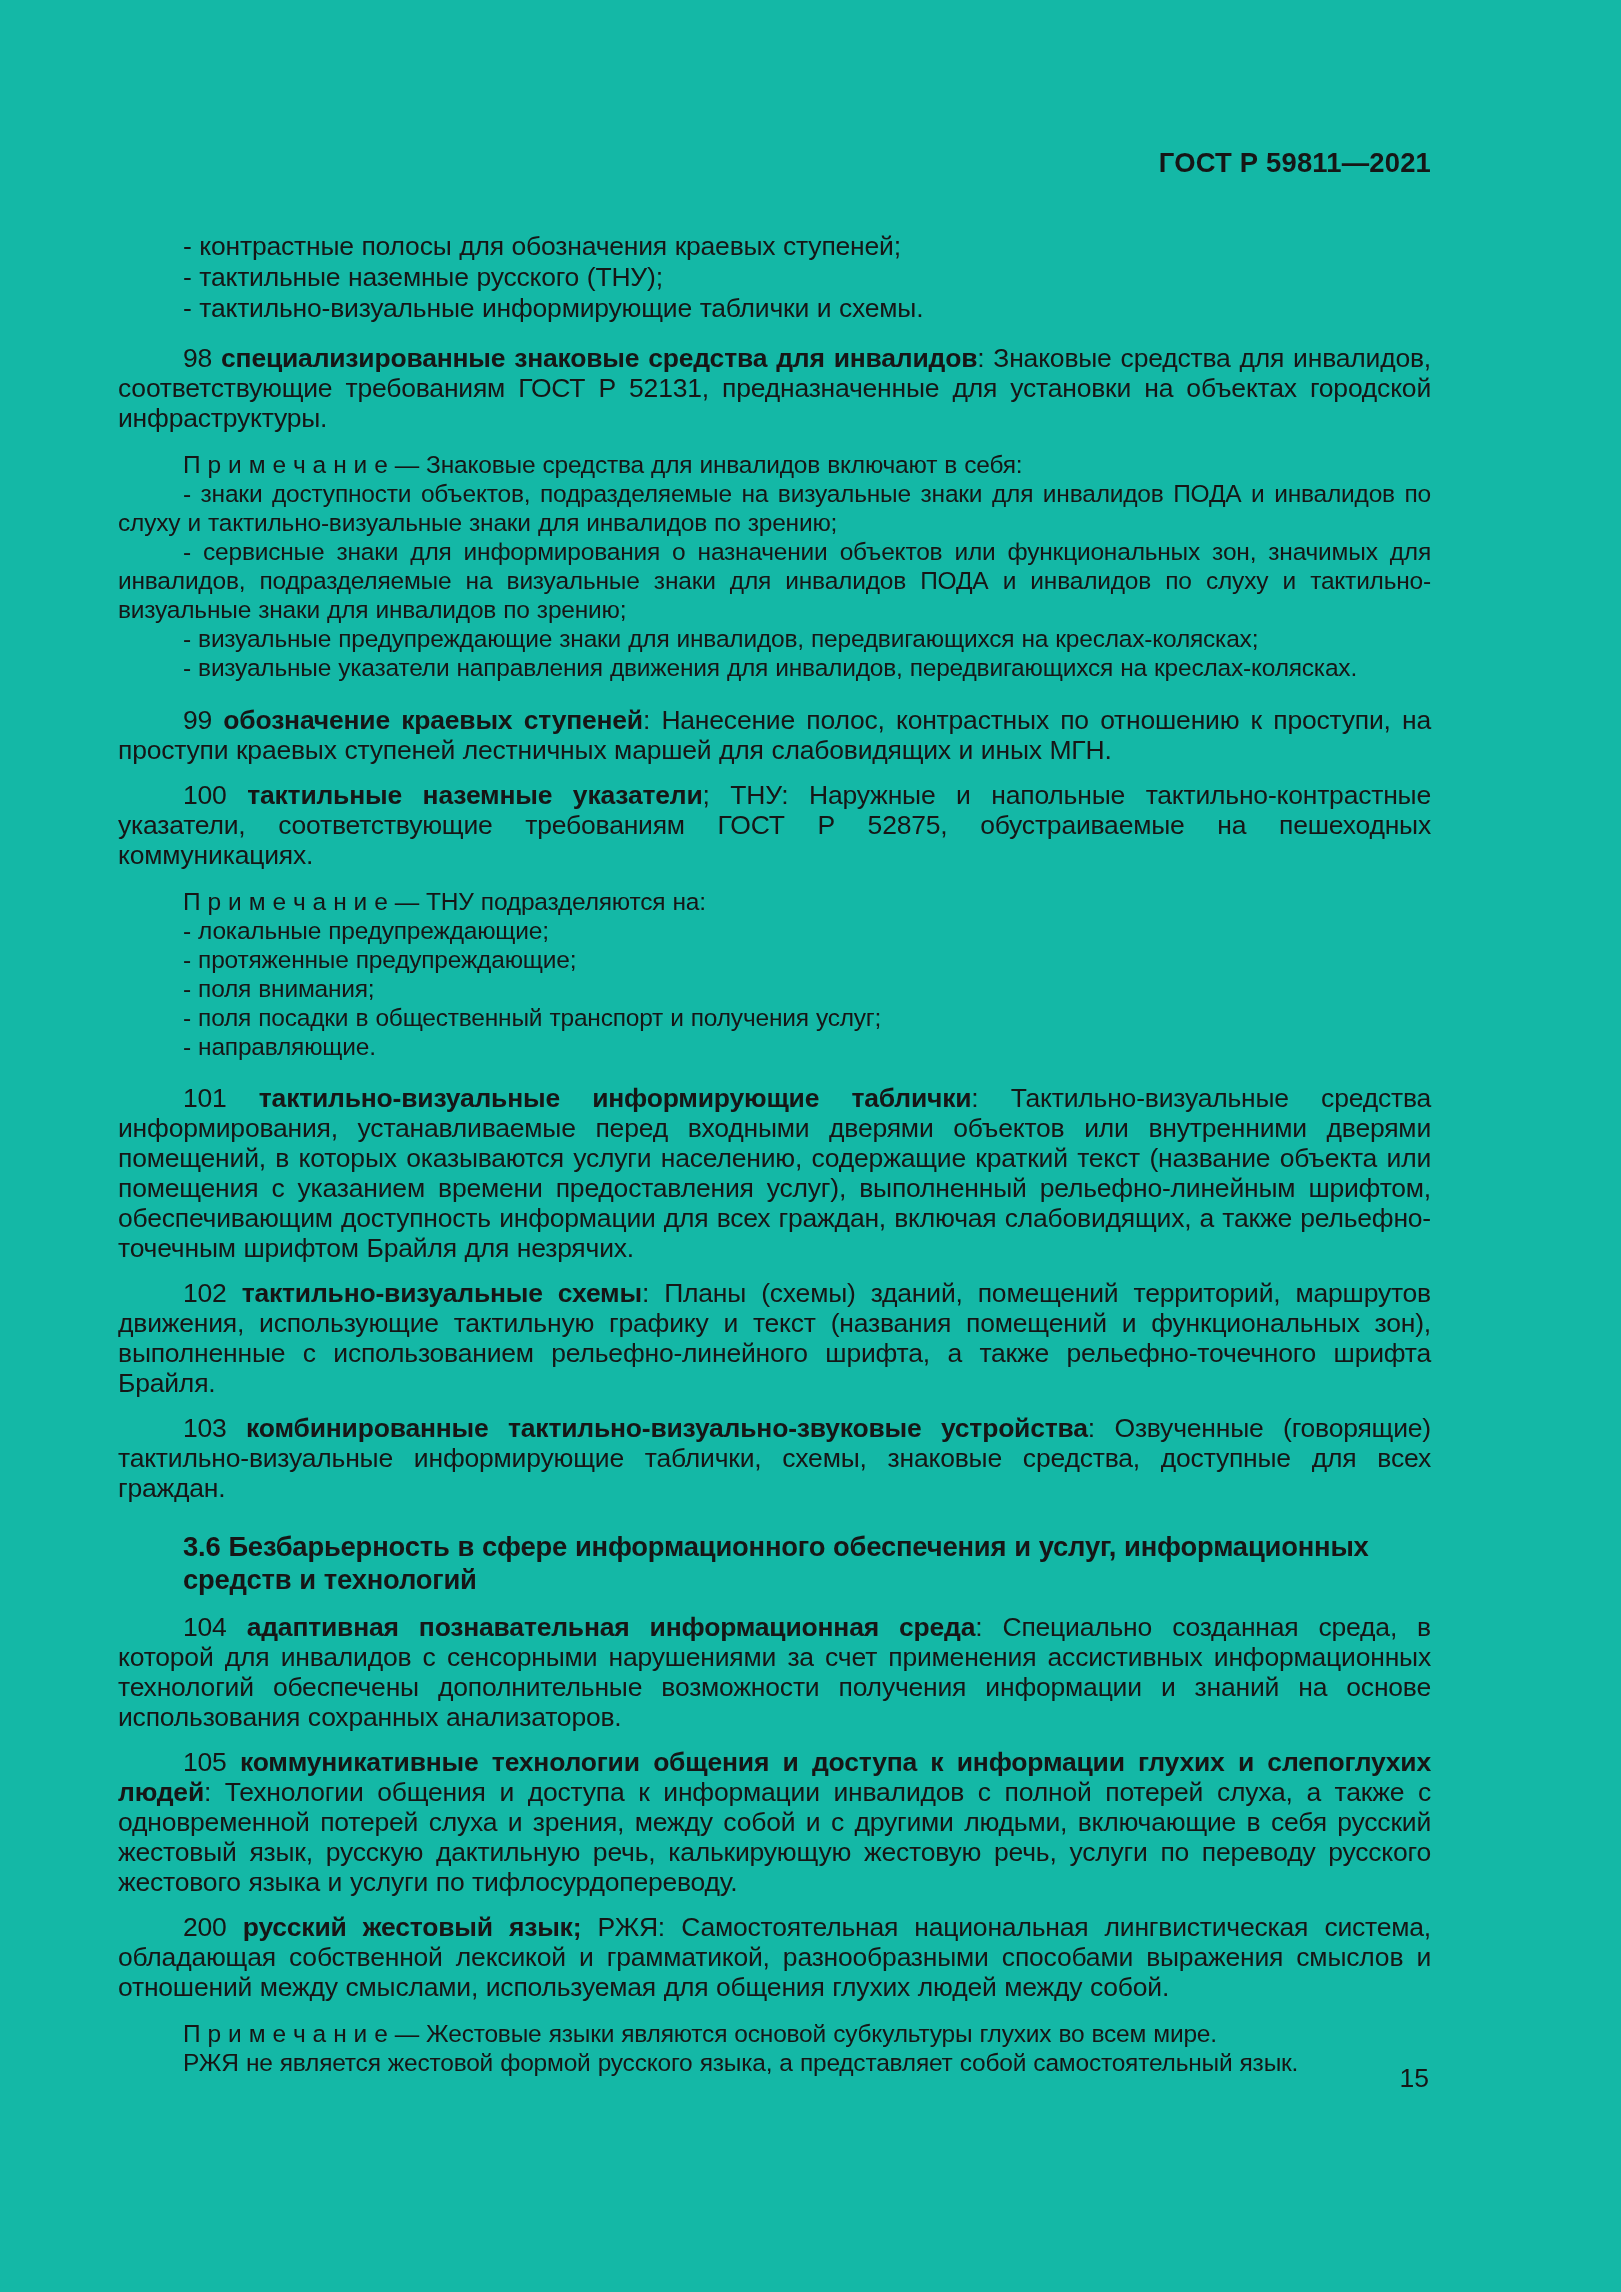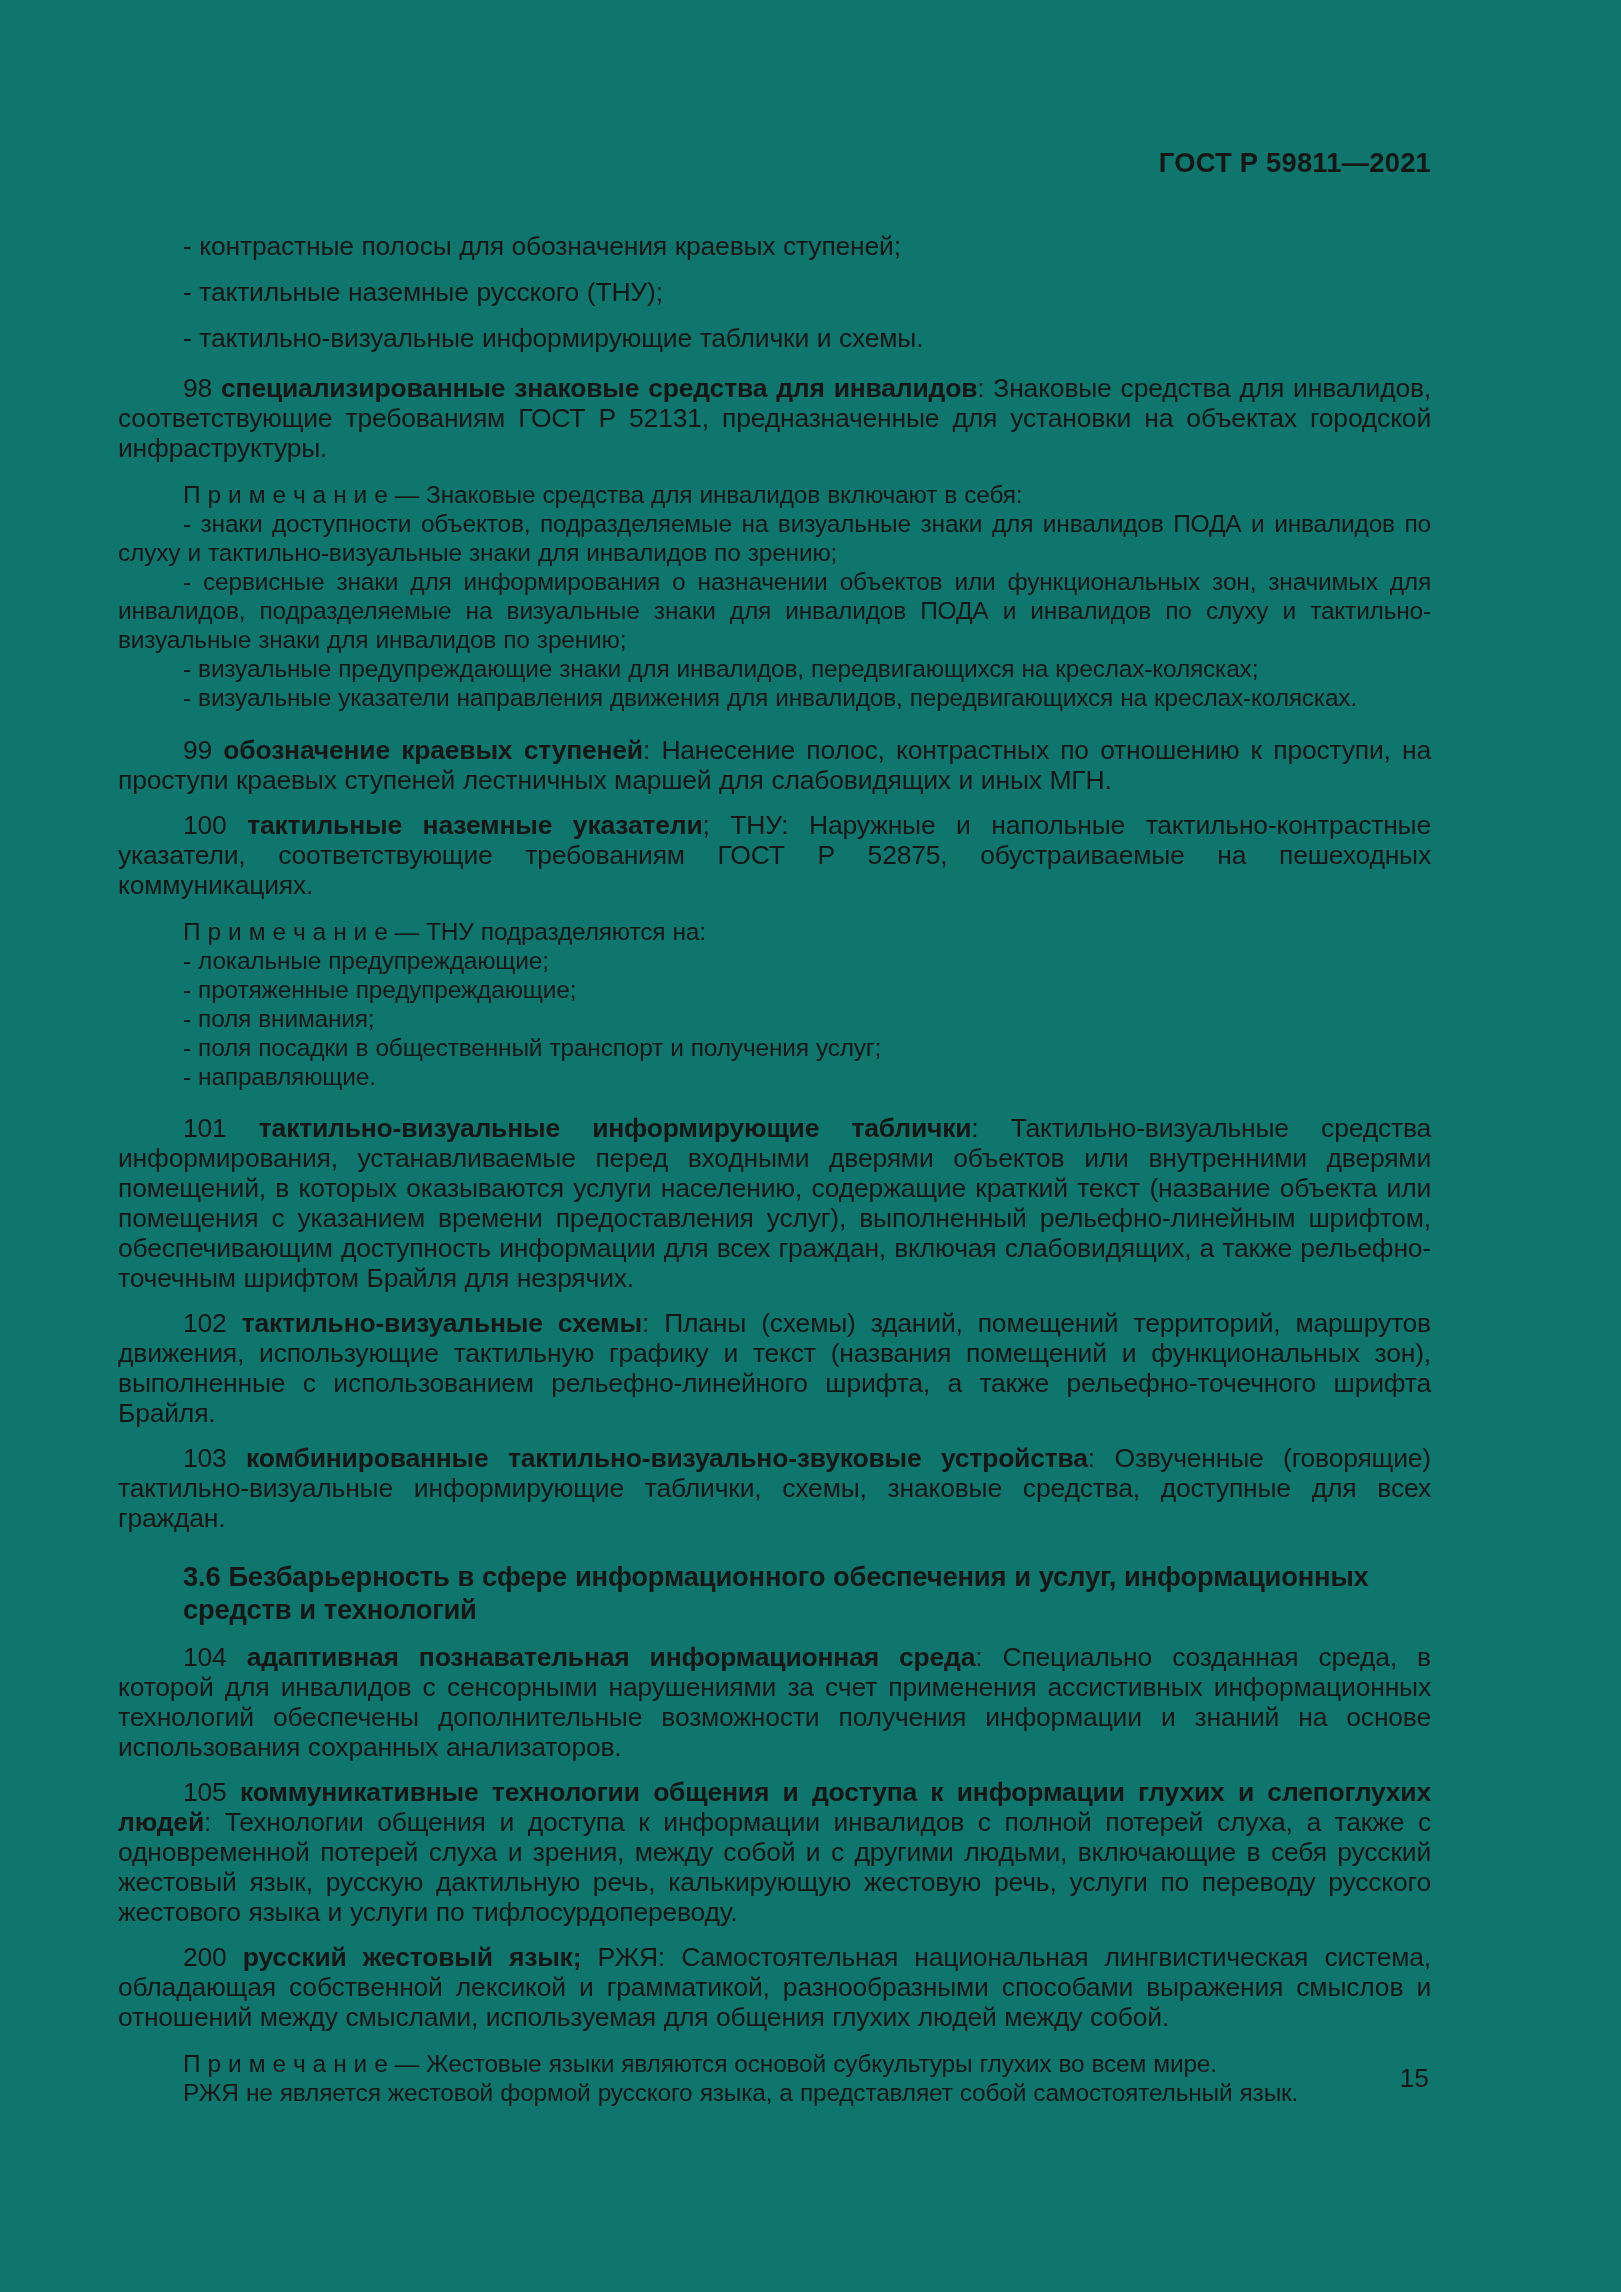--- a/index.html
+++ b/index.html
@@ -4,21 +4,21 @@
 <style>
   html, body {
     margin: 0;
     padding: 0;
     background: #ffffff;
   }
   .page {
     position: relative;
     width: 1621px;
     height: 2293px;
-    background: #0f766e;
+    background: #14b8a6;
     color: #161616;
     font-family: "Liberation Sans", sans-serif;
     overflow: hidden;
   }
   .doc {
     position: absolute;
     left: 118px;
     top: 0;
     width: 1313px;
   }
@@ -36,21 +36,21 @@
   p.blk {
     margin: 0;
     font-size: 26.5px;
     line-height: 30px;
     text-align: justify;
     text-indent: 65px;
     letter-spacing: -0.2px;
     word-spacing: 0.5px;
   }
   p.term { margin-top: 15px; }
-  p.list-item { margin-top: 16px; }
+  p.list-item { margin-top: 1px; }
   p.list-item + p.term { margin-top: 20px; }
   p.note-line {
     font-size: 24.5px;
     line-height: 29px;
     margin-top: 0;
   }
   p.note-first { margin-top: 17px; }
   p.note-line + p.term { margin-top: 22.5px; }
   p.heading {
     font-weight: bold;

